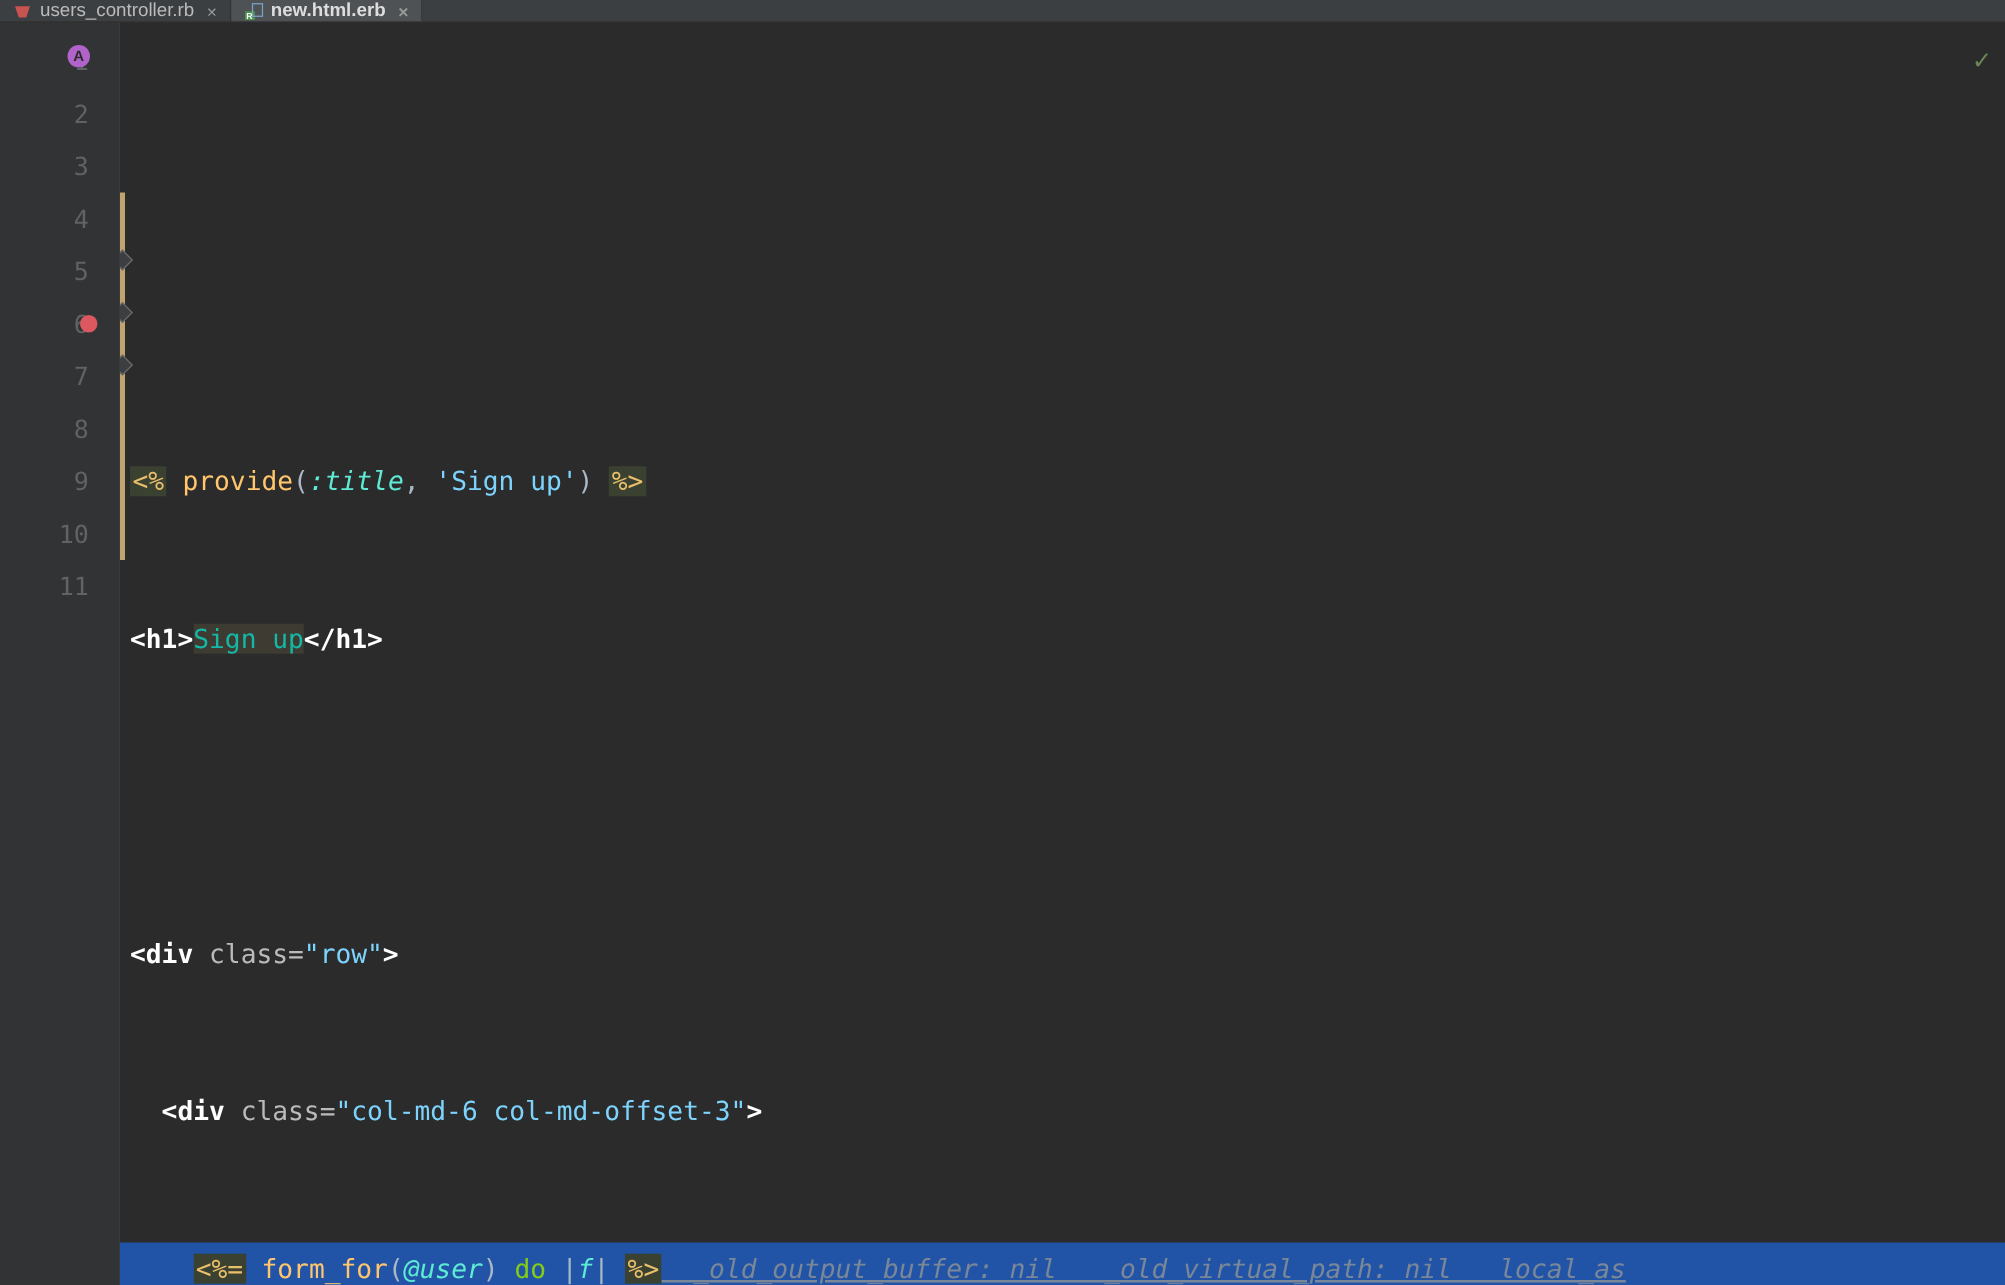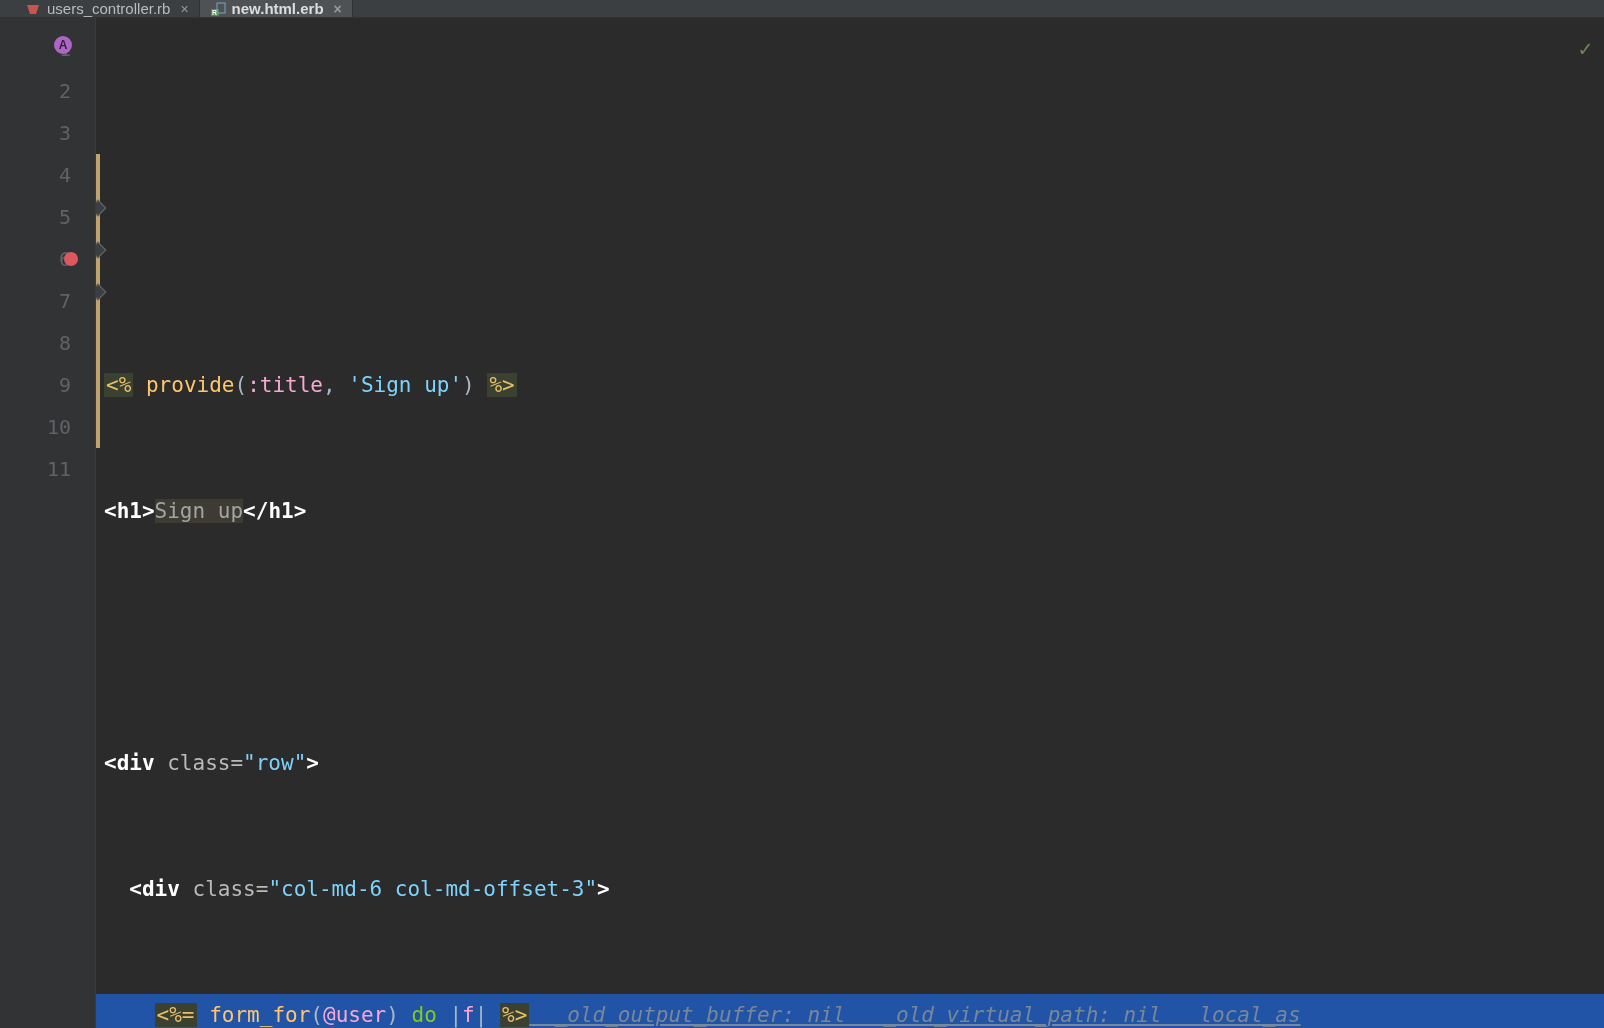--- a/index.html
+++ b/index.html
@@ -17,21 +17,20 @@
 
 
 .tabs-row {
   height: 34px;
   background: #3c3f41;
   border-bottom: 1px solid #323232;
   display: flex;
   align-items: flex-start;
   font-family: -apple-system, "Segoe UI", sans-serif;
   font-size: 15px;
-  padding-left: 15px;
 }
 .tab {
   display: flex;
   align-items: center;
   gap: 6px;
   padding: 0 10px;
   border-right: 1px solid #323232;
   color: #bbbbbb;
   cursor: pointer;
 }
@@ -95,24 +94,24 @@
 .check-mark {
   position: absolute; right: 12px; top: 10px; color: #6a8759; font-size: 22px;
 }
 
 .tag { color: #ffffff; font-weight: bold; }
 .attrn { color: #bababa; }
 .str { color: #7dd3fc; }
 .kw { color: #84cc16; }
 .erb { background: #3b4131; color: #e8bf6a; padding: 0 2px; }
 .fn { color: #ffc66d; }
-.fv { color: #f9a8d4; }
+.fv { color: #5eead4; font-style: italic; }
 .id { color: #a9b7c6; }
 .hint { color: #7a8799; font-style: italic; text-decoration: underline; }
-.h1txt { color: #a3a3a3; background: #3d3b32; }
+.h1txt { color: #14b8a6; background: #3d3b32; }
 
 svg { display:block; }
 </style>
 </head>
 <body>
 
 <div class="tabs-row">
   <div class="tab">
     <span class="tab-icon">
       <svg viewBox="0 0 16 14">

